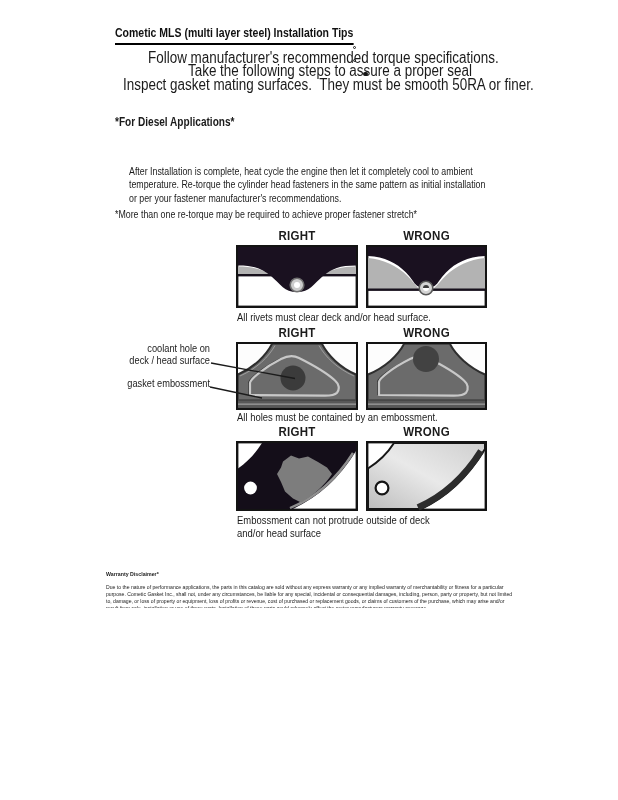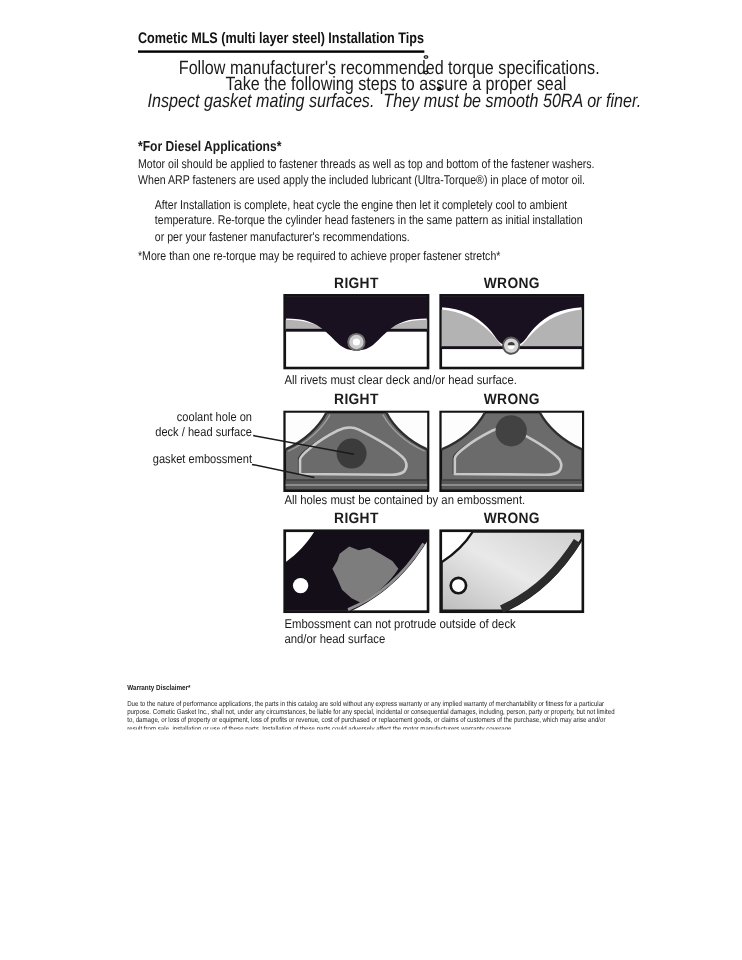--- a/index.html
+++ b/index.html
@@ -6,21 +6,21 @@
   html,body { width:618px; height:800px; }
   body { background:#ffffff; font-family:"Liberation Sans","DejaVu Sans",sans-serif; color:#1b1b1b; }
   .page { position:relative; width:618px; height:608px; background:#fff; overflow:hidden; }
   .abs { position:absolute; }
 
   .title { display:inline-block; font-size:12.8px; font-weight:bold; color:#111;
            border-bottom:2px solid #000; padding-bottom:2.5px; white-space:pre;
            transform:scaleX(0.82); transform-origin:0 0; }
 
   .b-row { display:flex; align-items:center; height:13.1px; font-size:16px;flex-direction:column; }
-  .b-row.sub { padding-left:21px;font-style:italic; }
+  .b-row.sub { padding-left:21px; }
   .mk-o { width:3.6px; height:3.6px; border:1.1px solid #1b1b1b; border-radius:50%;
           margin:3.6px 4.5px 0 0; flex:none; }
   .mk-f { width:4.2px; height:4.2px; background:#141414; border-radius:50%;
           margin:3.5px 4px 0 0; flex:none; }
   .btxt { transform:scaleX(0.84); transform-origin:0 0; white-space:pre; }
 
   .h2 { font-size:12px; font-weight:bold; white-space:pre;
         transform:scaleX(0.84); transform-origin:0 0; }
   .pline { font-size:10.5px; line-height:13.4px; white-space:pre;
            transform:scaleX(0.84); transform-origin:0 0; }
@@ -58,24 +58,20 @@
       <span class="btxt">Take the following steps to assure a proper seal</span>
     </div>
     <div class="b-row sub">
       <span class="mk-f"></span>
       <span class="btxt">Inspect gasket mating surfaces.  They must be smooth 50RA or finer.</span>
     </div>
   </div>
 
   <div class="abs h2" style="left:115px; top:115px;">*For Diesel Applications*</div>
 
-  <div class="abs" style="left:115px; top:131px;">
-    <div class="pline">Motor oil should be applied to fastener threads as well as top and bottom of the fastener washers.</div>
-    <div class="pline">When ARP fasteners are used apply the included lubricant (Ultra-Torque®) in place of motor oil.</div>
-  </div>
 
   <div class="abs" style="left:129px; top:165px;">
     <div class="pline">After Installation is complete, heat cycle the engine then let it completely cool to ambient</div>
     <div class="pline">temperature. Re-torque the cylinder head fasteners in the same pattern as initial installation</div>
     <div class="pline">or per your fastener manufacturer's recommendations.</div>
   </div>
 
   <div class="abs pline" style="left:115px; top:208px;">*More than one re-torque may be required to achieve proper fastener stretch*</div>
 
   <div class="abs dlabel" style="left:236px; top:229px;">RIGHT</div>

